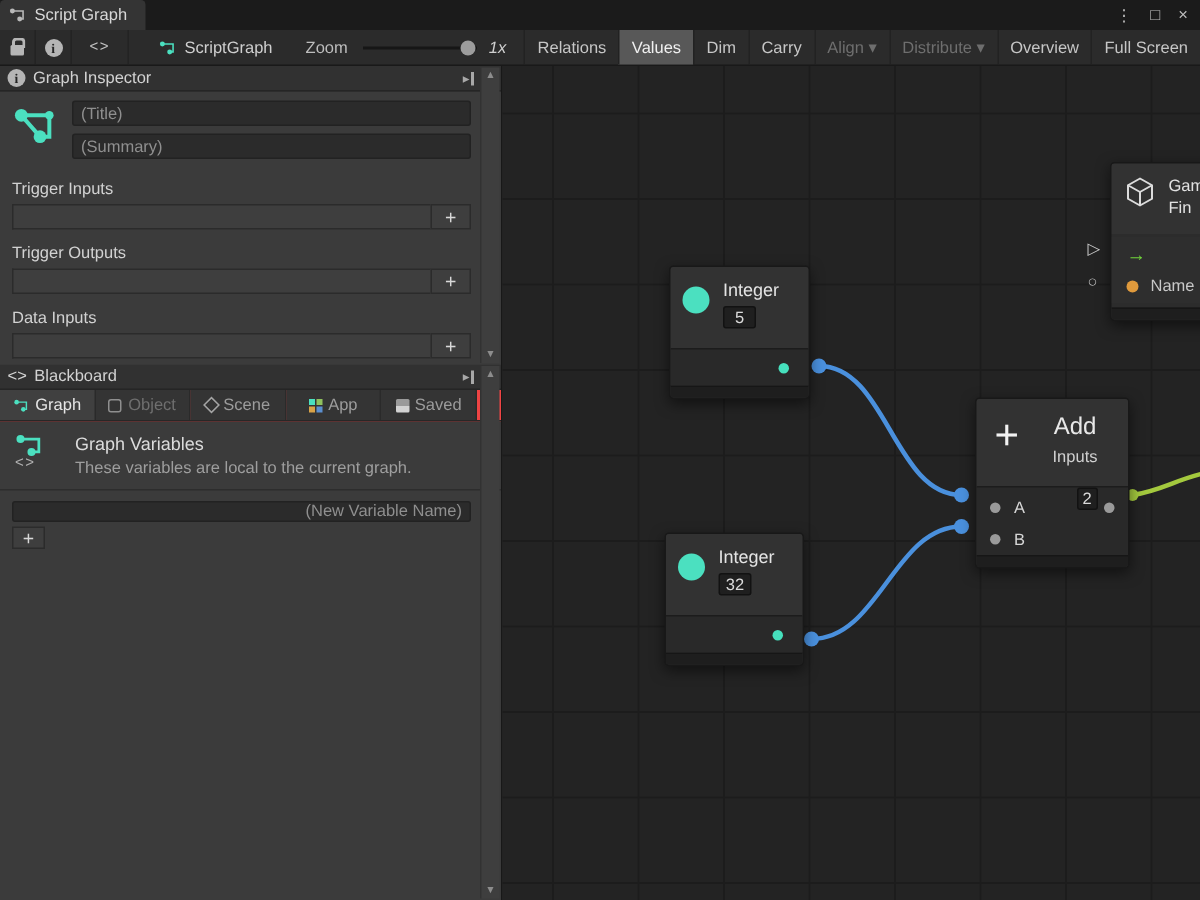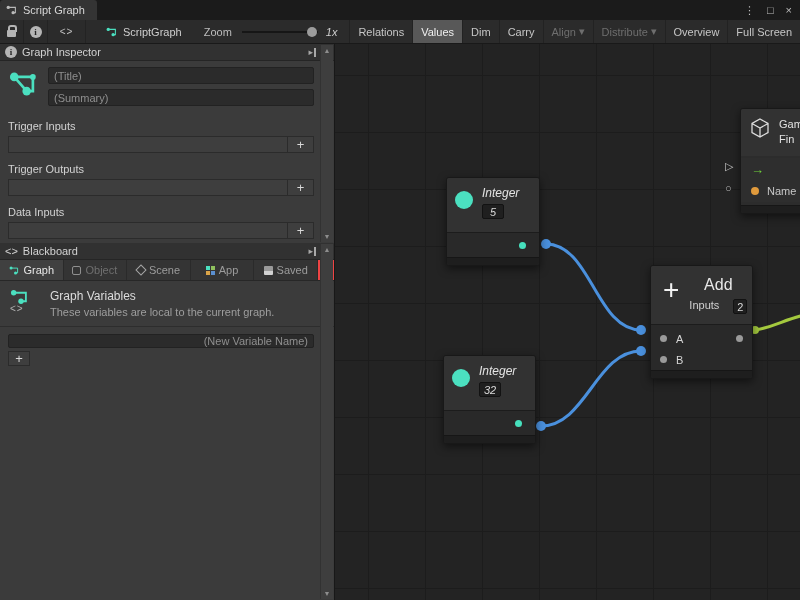--- a/index.html
+++ b/index.html
@@ -111,35 +111,35 @@
     background-position:33px 0, 0 31px;
   }
   .wires { position:absolute; left:0; top:0; width:465px; height:556px; }
 
   .node { position:absolute; background:#2c2c2c; border:1px solid #181818; border-radius:3px;
     box-shadow:0 3px 9px rgba(0,0,0,.5); overflow:hidden; }
   .node-strip { height:8px; background:#1e1e1e; border-top:1px solid #161616; }
 
   .node-int1 { left:111px; top:133px; width:94px; }
   .node-int2 { left:108px; top:311px; width:93px; }
-  .lit-header { height:54px; background:#323232; display:flex; gap:9px; padding:8px 8px 0;font-style:italic; }
+  .lit-header { height:54px; background:#323232; display:flex; gap:9px; padding:8px 8px 0; }
   .lit-icon { width:18px; height:18px; border-radius:50%; background:#4be0c0; margin-top:5px; flex:none; }
   .lit-col { display:flex; flex-direction:column; gap:4px; }
   .lit-title { font-size:12px; color:#e4e4e4; }
   .lit-value { min-width:22px; align-self:flex-start; height:15px; background:#1f1f1f; border:1px solid #121212;
     border-radius:2px; color:#dadada; display:flex; align-items:center; justify-content:center; padding:0 3px; }
   .lit-body { height:25px; background:#292929; border-top:1px solid #1c1c1c; position:relative; }
   .out-dot { position:absolute; right:13px; top:9px; width:7px; height:7px; border-radius:50%; background:#46e0bd; }
 
   .node-add { left:315px; top:221px; width:103px; }
   .add-header { height:58px; background:#323232; display:flex; gap:10px; padding:8px 8px 0 12px; }
   .add-plus-icon { font-size:28px; line-height:32px; color:#f2f2f2; }
   .add-col { flex:1; display:flex; flex-direction:column; align-items:center; gap:5px; padding-top:2px; }
   .add-title { font-size:16px; color:#e8e8e8; }
-  .add-io { display:flex; align-items:flex-start; gap:14px; color:#d0d0d0; }
+  .add-io { display:flex; align-items:flex-end; gap:14px; color:#d0d0d0;flex-direction:column; }
   .add-count { min-width:14px; height:15px; background:#1f1f1f; border:1px solid #121212; border-radius:2px;
     color:#dadada; display:flex; align-items:center; justify-content:center; padding:0 2px; }
   .add-body { height:46px; background:#292929; border-top:1px solid #1c1c1c; padding-top:3px; }
   .prow { height:21px; display:flex; align-items:center; gap:9px; padding-left:9px; color:#d6d6d6; position:relative; }
   .pdot { width:7px; height:7px; border-radius:50%; background:#9a9a9a; flex:none; }
   .pdot.right { position:absolute; right:9px; top:7px; }
 
   .node-find { left:405px; top:64px; width:96px; height:106px; display:flex; flex-direction:column; }
   .find-header { height:47px; background:#323232; display:flex; gap:8px; padding:8px; }
   .find-lines { display:flex; flex-direction:column; gap:3px; color:#e2e2e2; padding-top:1px; }

